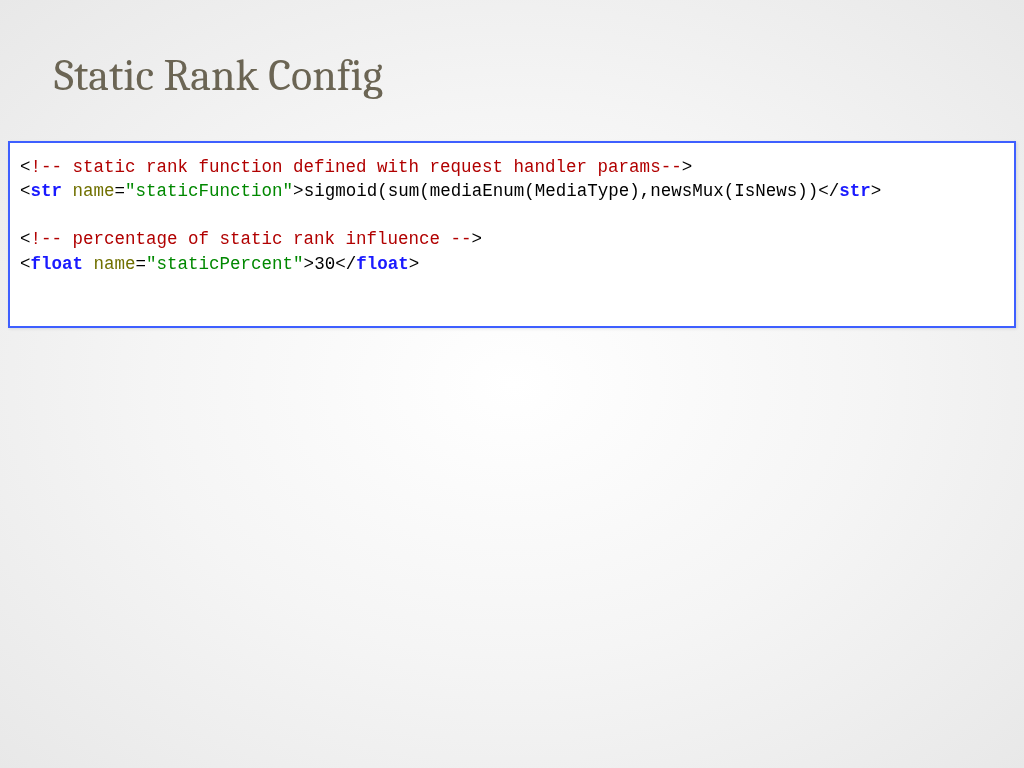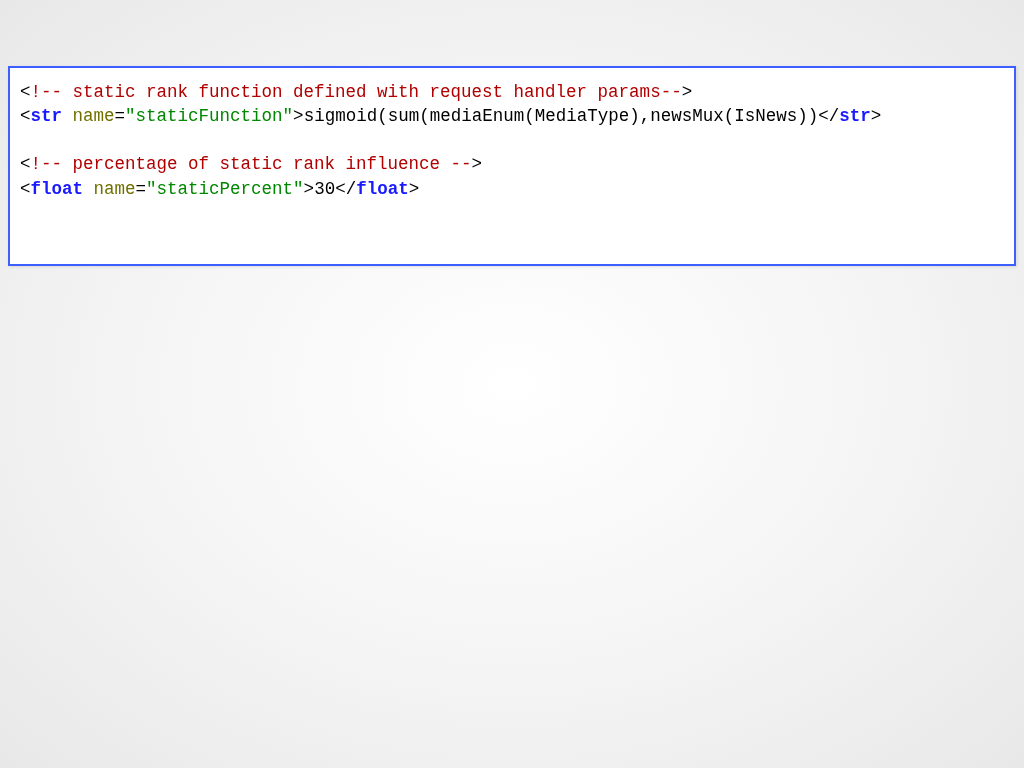--- a/index.html
+++ b/index.html
@@ -20,37 +20,38 @@
     .title {
       font-size: 44px;
       font-weight: normal;
       color: #6b6554;
       margin: 0 0 40px 4px;
       font-family: Cambria, Georgia, serif;
     }
     .code-box {
       border: 2px solid #3e5fff;
       background: #ffffff;
-      padding: 12px 10px 63px 10px;
+      padding: 12px 10px 50px 10px;
       font-family: Monaco, Consolas, 'Courier New', monospace;
       font-size: 17.5px;
       line-height: 1.38;
       white-space: pre;
       box-shadow: 1px 1px 3px rgba(0,0,0,0.1);
       margin: 16px -42px;
     }
     .c-red { color: #b10000; }
     .c-blue { color: #1a1aff; font-weight: bold; }
     .c-olive { color: #707000; }
     .c-green { color: #008800; }
     .c-black { color: #000000; }
   </style>
 </head>
 <body>
 
 <div class="slide">
+  <h1 class="title">Static Rank Config</h1>
 
   <div class="code-box"><span class="c-black"><span class="c-black">&lt;</span><span class="c-red">!-- </span><span class="c-red">static rank function defined with request handler params</span><span class="c-red">--</span><span class="c-black">&gt;</span></span>
 <span class="c-black"><span class="c-black">&lt;</span><span class="c-blue">str</span><span> </span><span class="c-olive">name</span><span class="c-black">=</span><span class="c-green">"staticFunction"</span><span class="c-black">&gt;</span><span class="c-black">sigmoid(sum(mediaEnum(MediaType),newsMux(IsNews))</span><span class="c-black">&lt;</span><span class="c-black">/</span><span class="c-blue">str</span><span class="c-black">&gt;</span></span>
 
 <span class="c-black"><span class="c-black">&lt;</span><span class="c-red">!-- </span><span class="c-red">percentage of static rank influence </span><span class="c-red">--</span><span class="c-black">&gt;</span></span>
 <span class="c-black"><span class="c-black">&lt;</span><span class="c-blue">float</span><span> </span><span class="c-olive">name</span><span class="c-black">=</span><span class="c-green">"staticPercent"</span><span class="c-black">&gt;</span><span class="c-black">30</span><span class="c-black">&lt;</span><span class="c-black">/</span><span class="c-blue">float</span><span class="c-black">&gt;</span></span></div>
 </div>
 
 </body></html>

